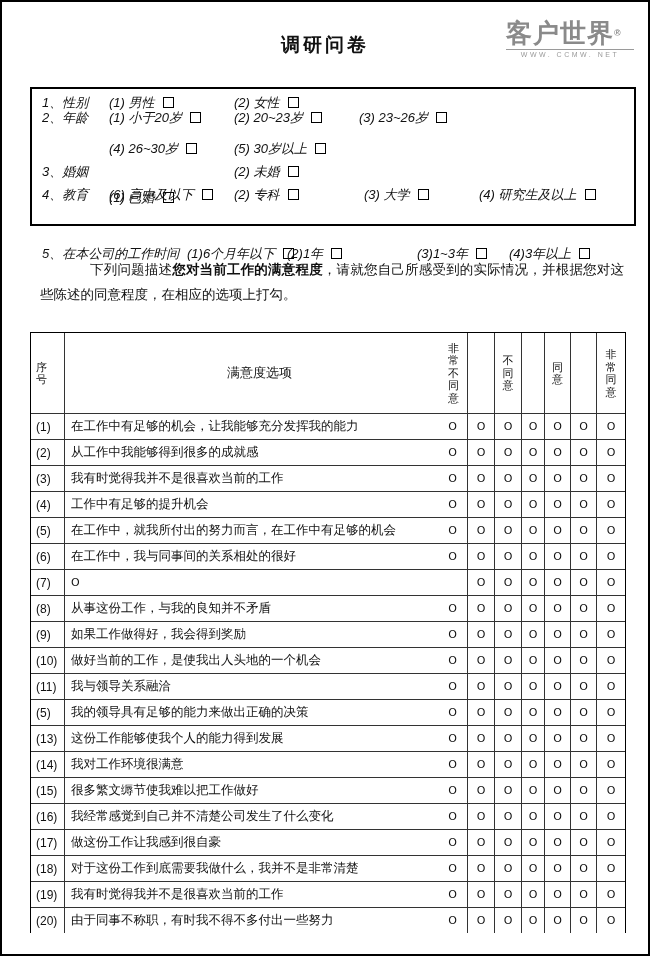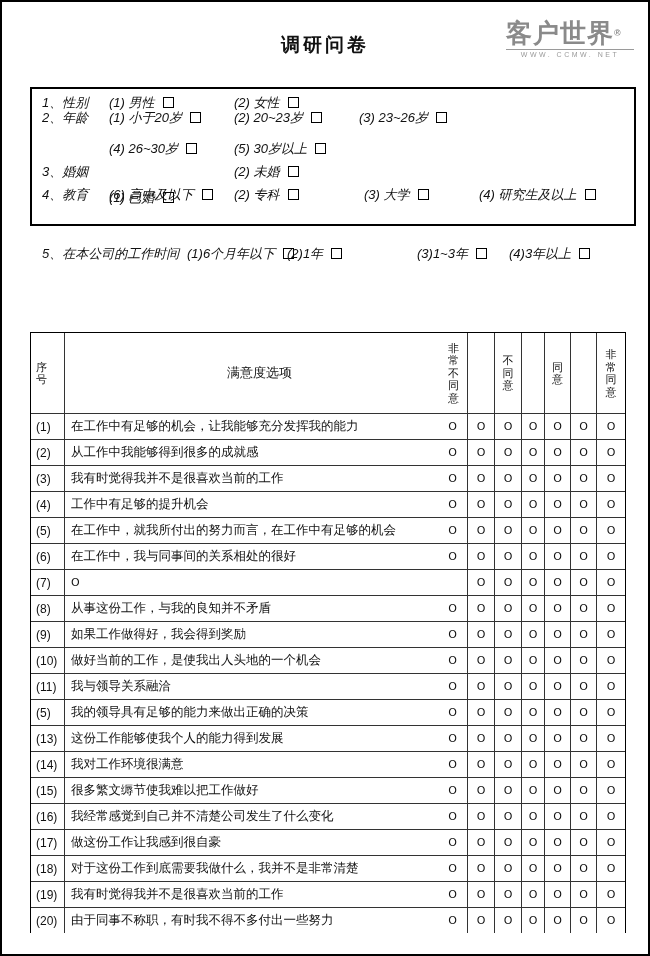--- a/index.html
+++ b/index.html
@@ -91,20 +91,23 @@
       </div>
       <div class="demo-line" style="top: 120px; width: 100%; margin-top: 36px;">
         <span class="demo-label" style="left: 10px;">5、在本公司的工作时间</span>
         <span class="demo-opt" style="left: 155px;"><span>(1)6个月年以下</span><span class="checkbox"></span></span>
         <span class="demo-opt" style="left: 255px;"><span>(2)1年</span><span class="checkbox"></span></span>
         <span class="demo-opt" style="left: 385px;"><span>(3)1~3年</span><span class="checkbox"></span></span>
         <span class="demo-opt" style="left: 477px;"><span>(4)3年以上</span><span class="checkbox"></span></span>
       </div>
     </div>
 
+  <div class="instruction">
+    <span>下列问题描述</span><b>您对当前工作的满意程度</b><span>，请就您自己所感受到的实际情况，并根据您对这些陈述的同意程度，在相应的选项上打勾。</span>
+  </div>
 
   <div class="survey" id="survey-table">
     <div class="s-row header">
       <div class="c c-num">
         <span class="v-scale">序<br>号</span>
       </div>
       <div class="c c-stmt">
         <span class="item-label">满意度选项</span>
         <span class="v-scale">非<br>常<br>不<br>同<br>意</span>
       </div>

